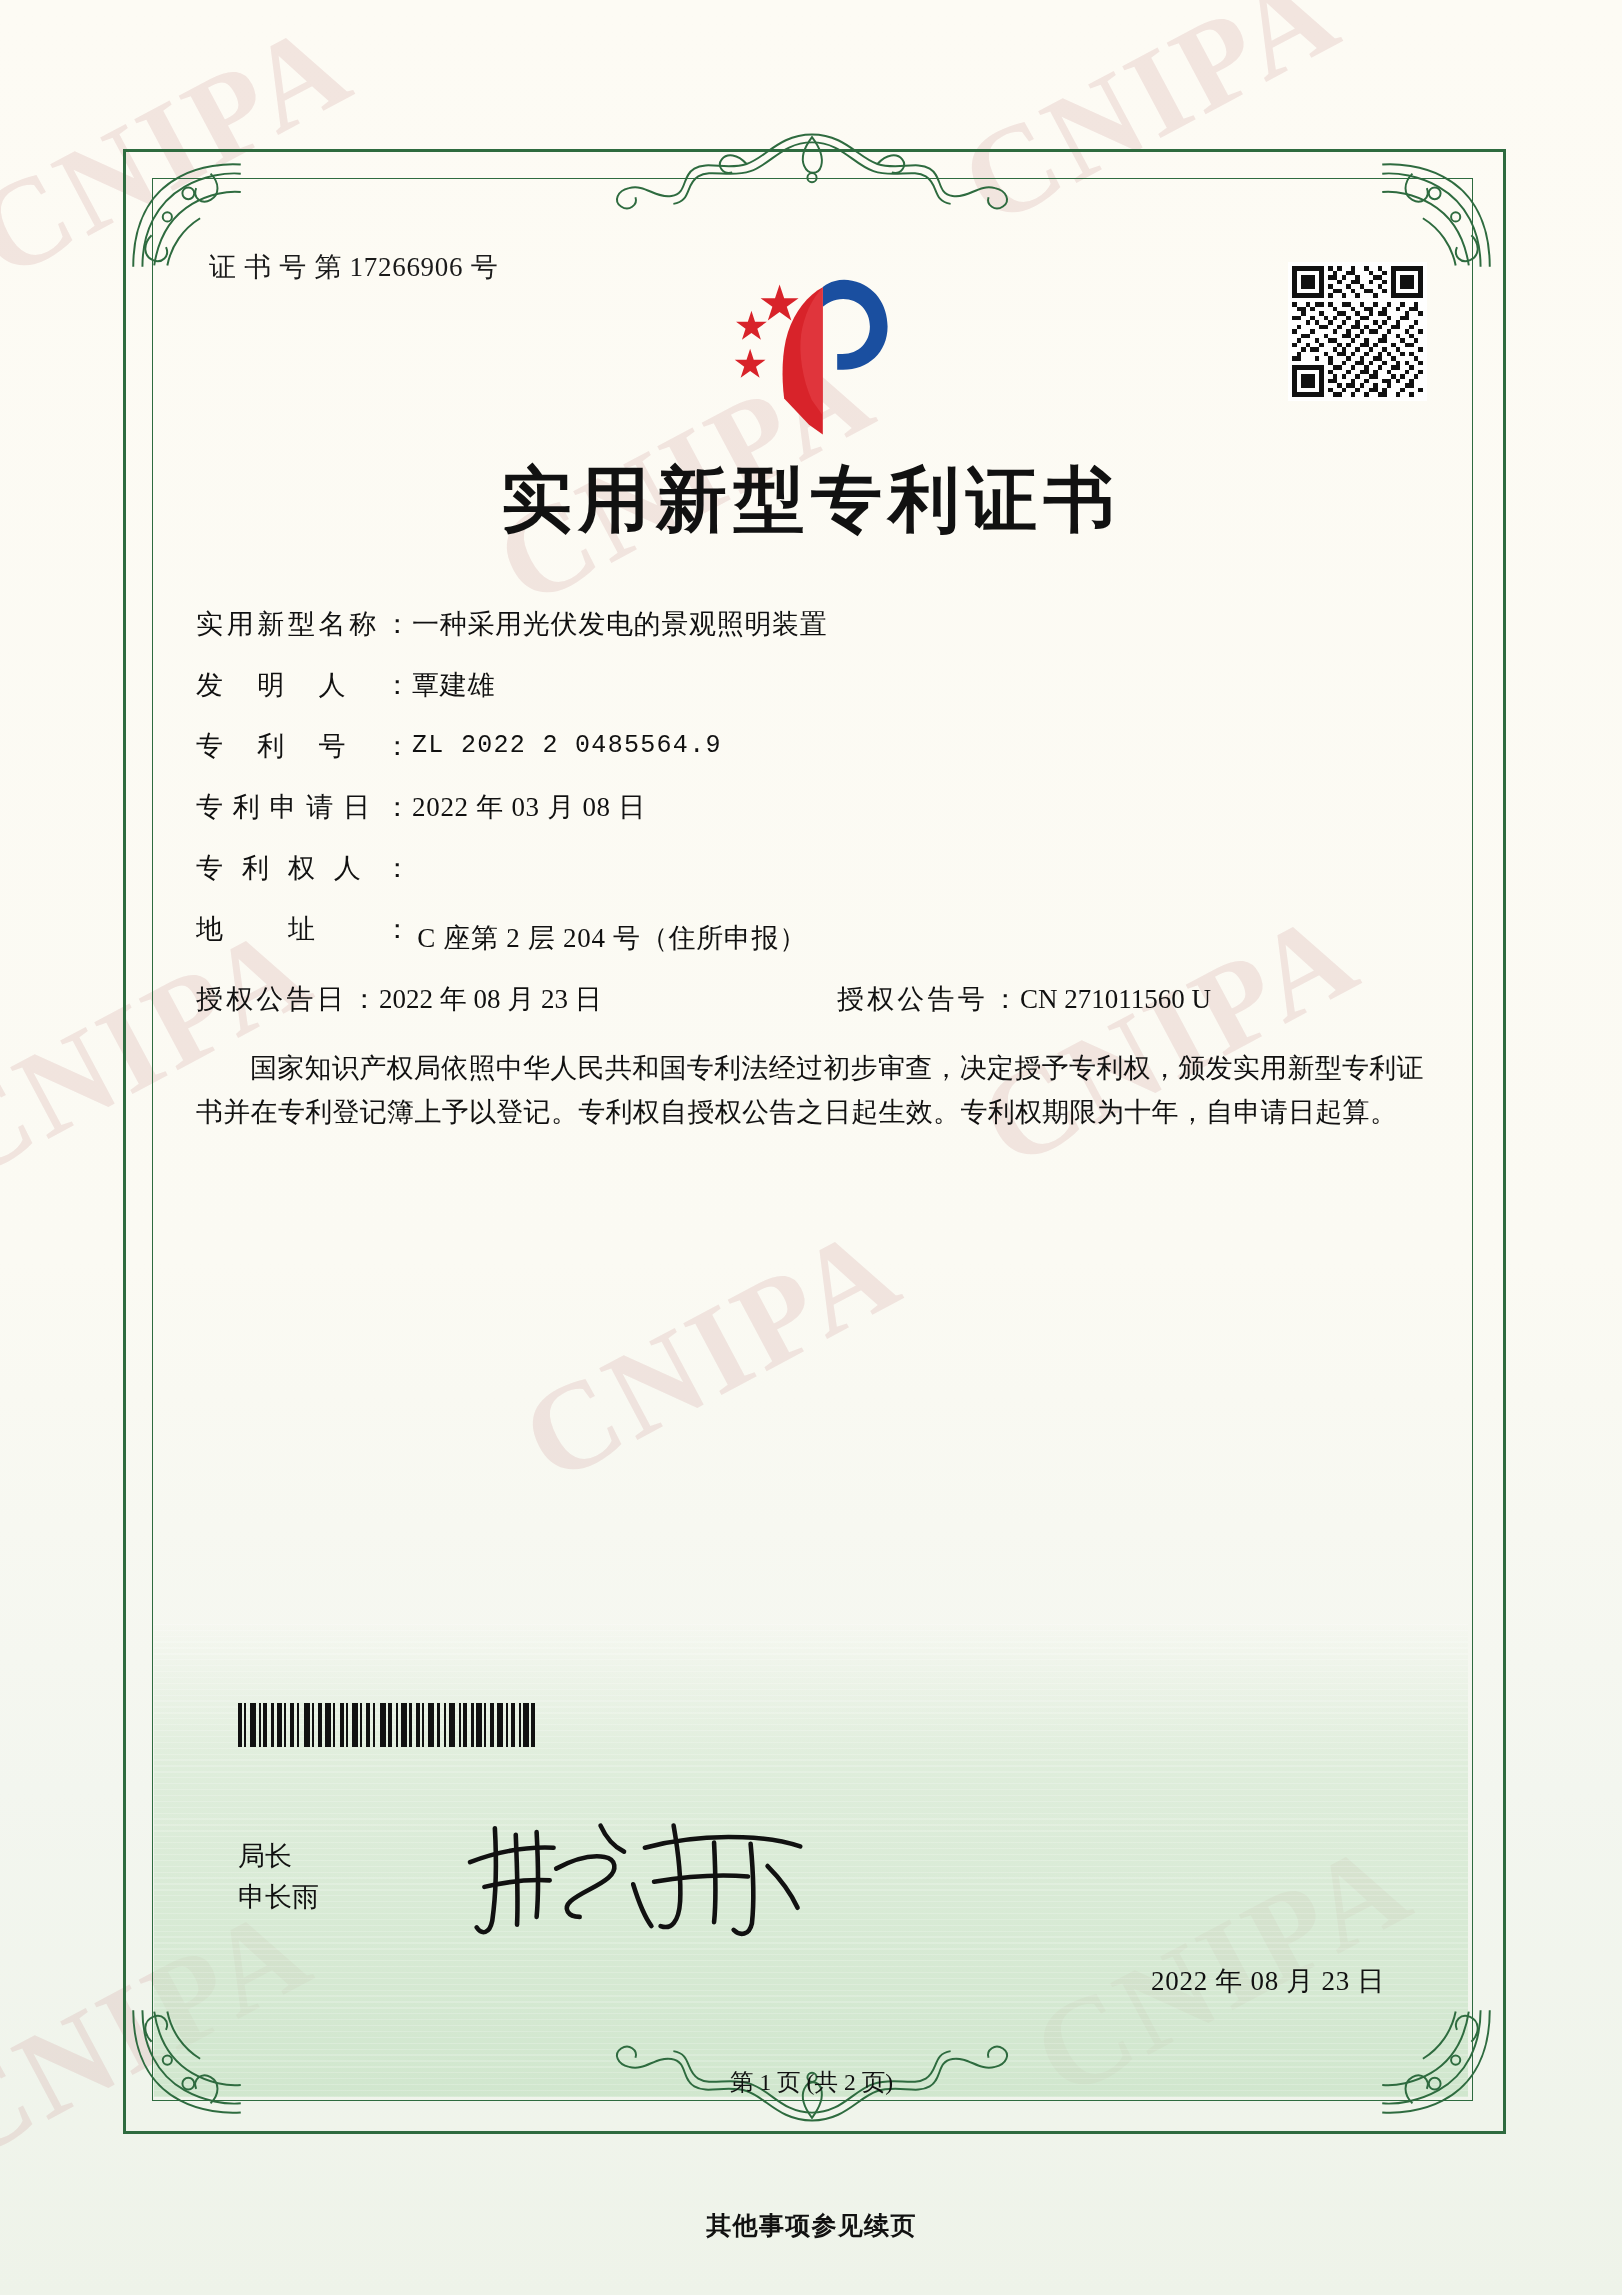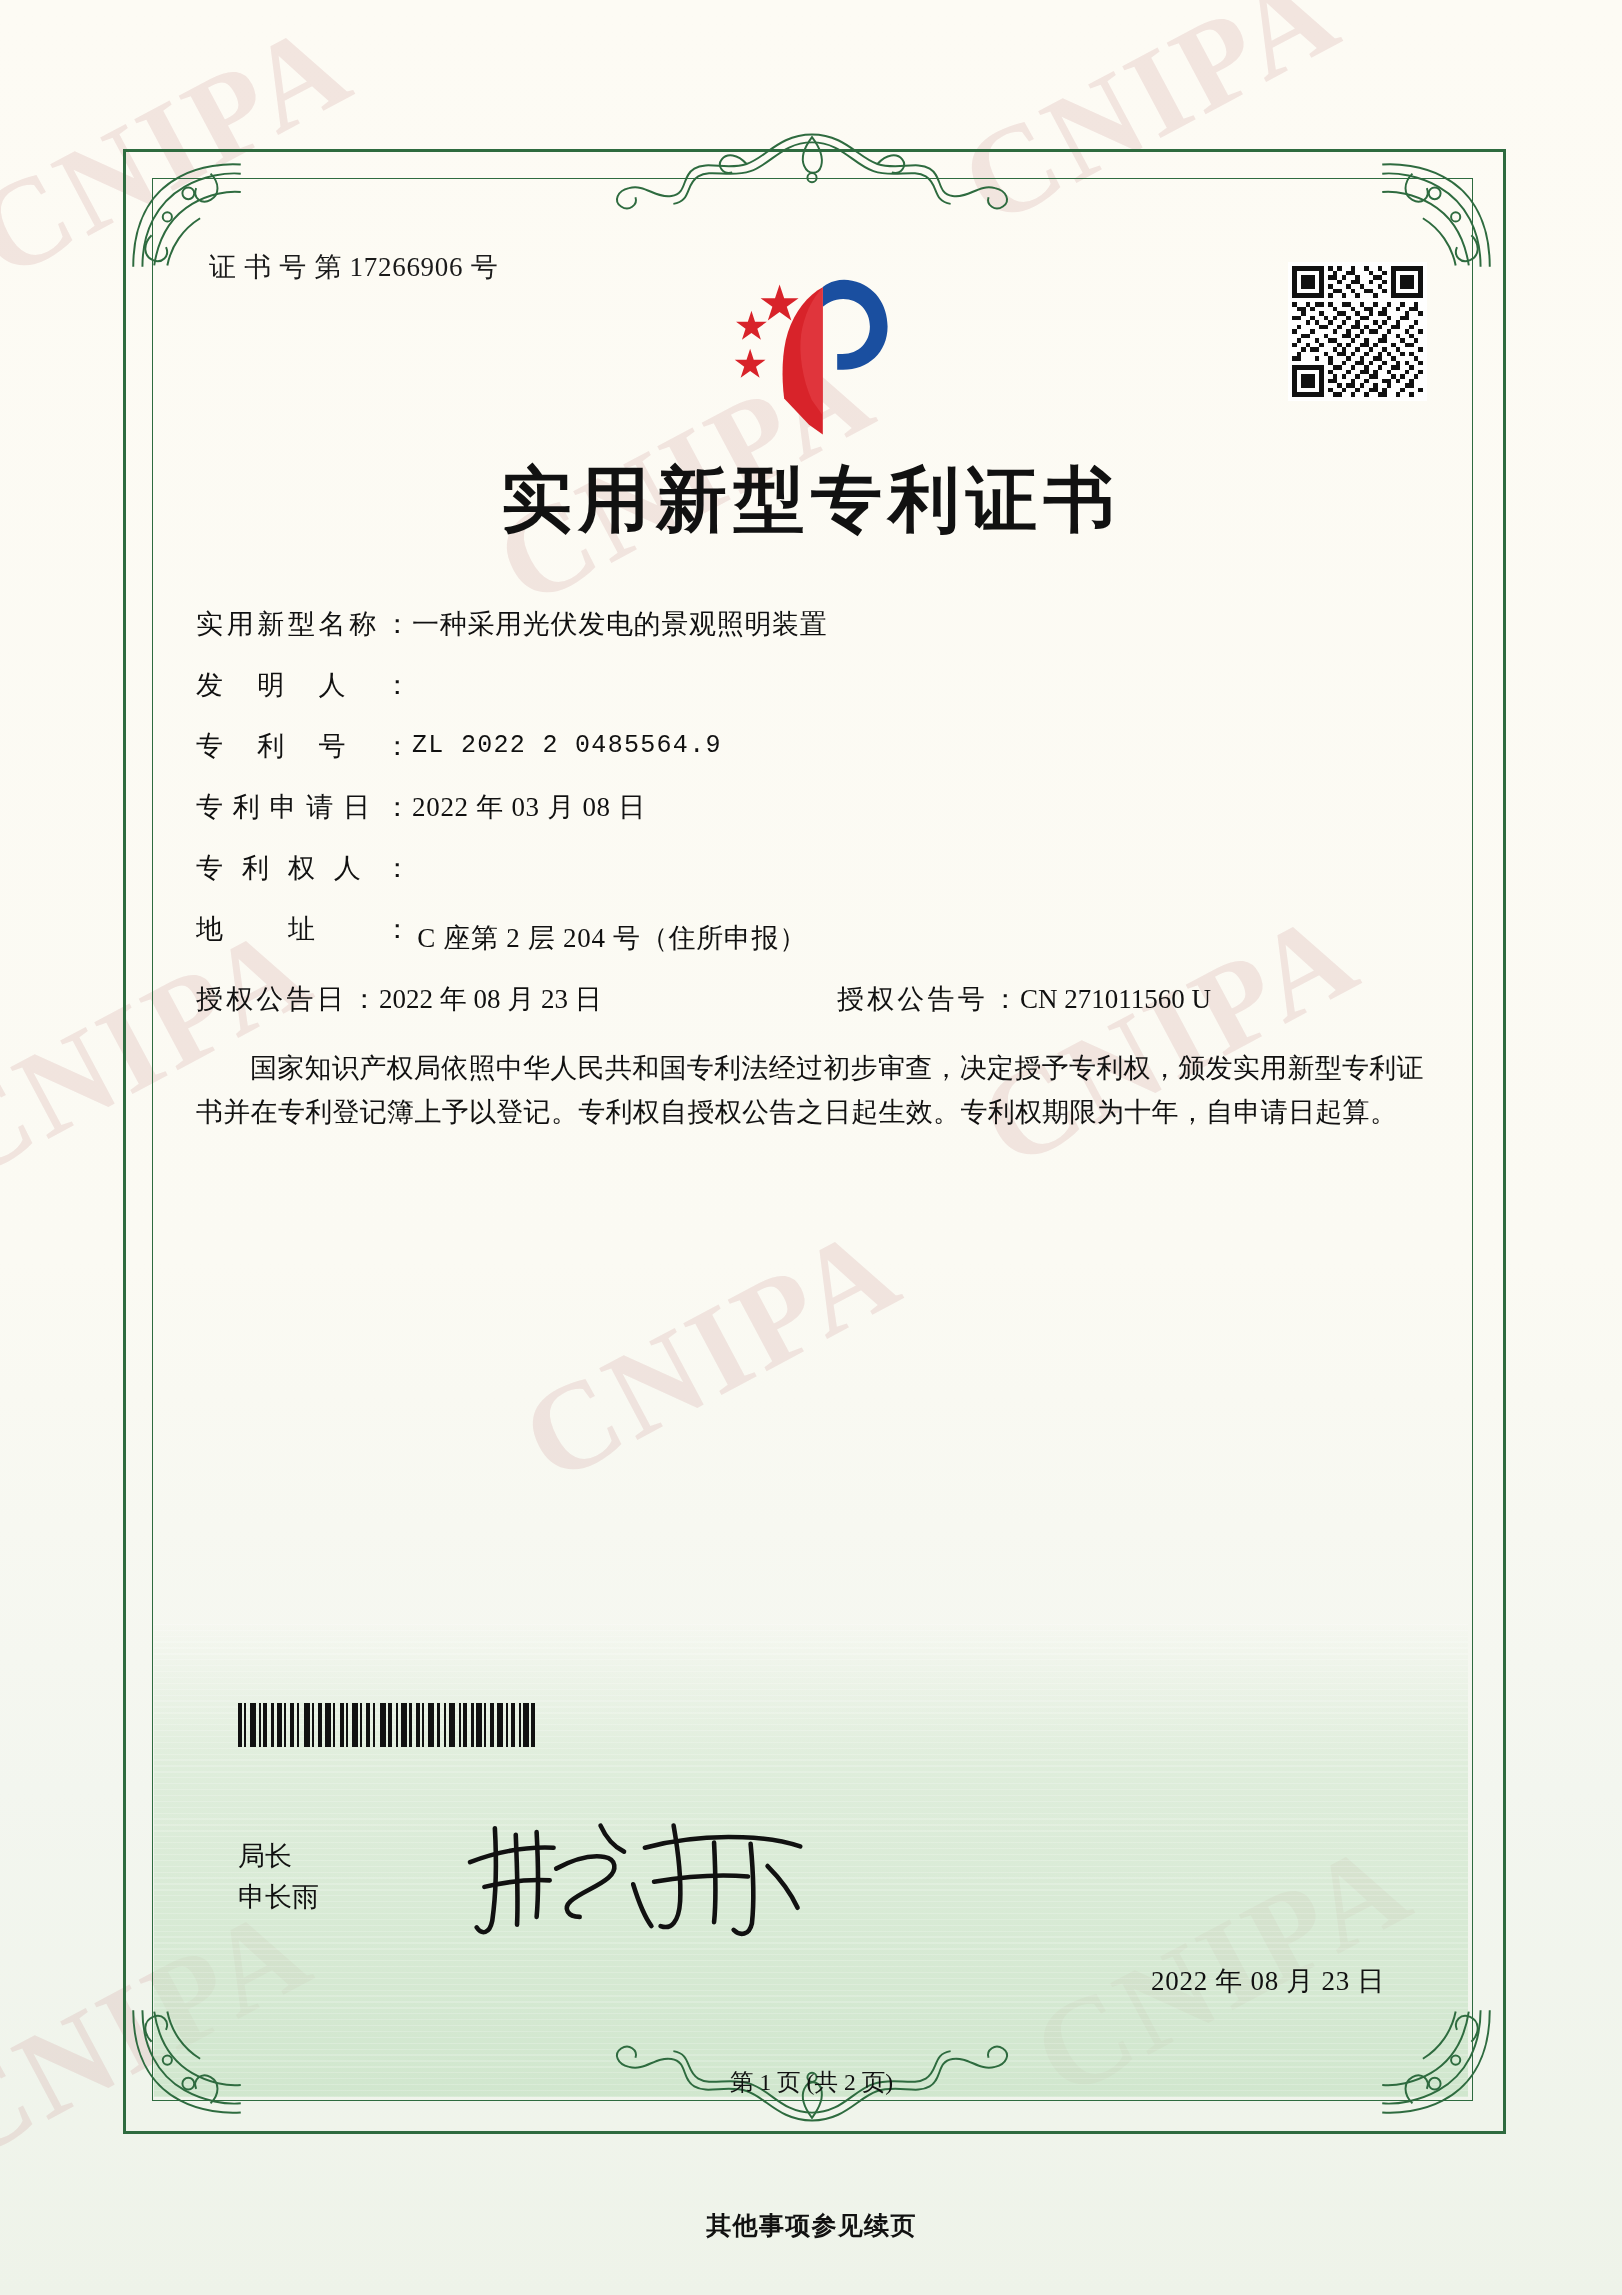--- a/index.html
+++ b/index.html
@@ -594,20 +594,21 @@
         <span class="f-value">一种采用光伏发电的景观照明装置</span>
       </div>
 
       <div class="field-row">
         <span class="f-label">
           <span>发</span>
             <span>明</span>
             <span>人</span>
             <span class="f-colon">：</span>
         </span>
+        <span class="f-value">覃建雄</span>
       </div>
 
       <div class="field-row">
         <span class="f-label">
           <span>专</span>
             <span>利</span>
             <span>号</span>
             <span class="f-colon">：</span>
         </span>
         <span class="f-value mono">ZL 2022 2 0485564.9</span>

